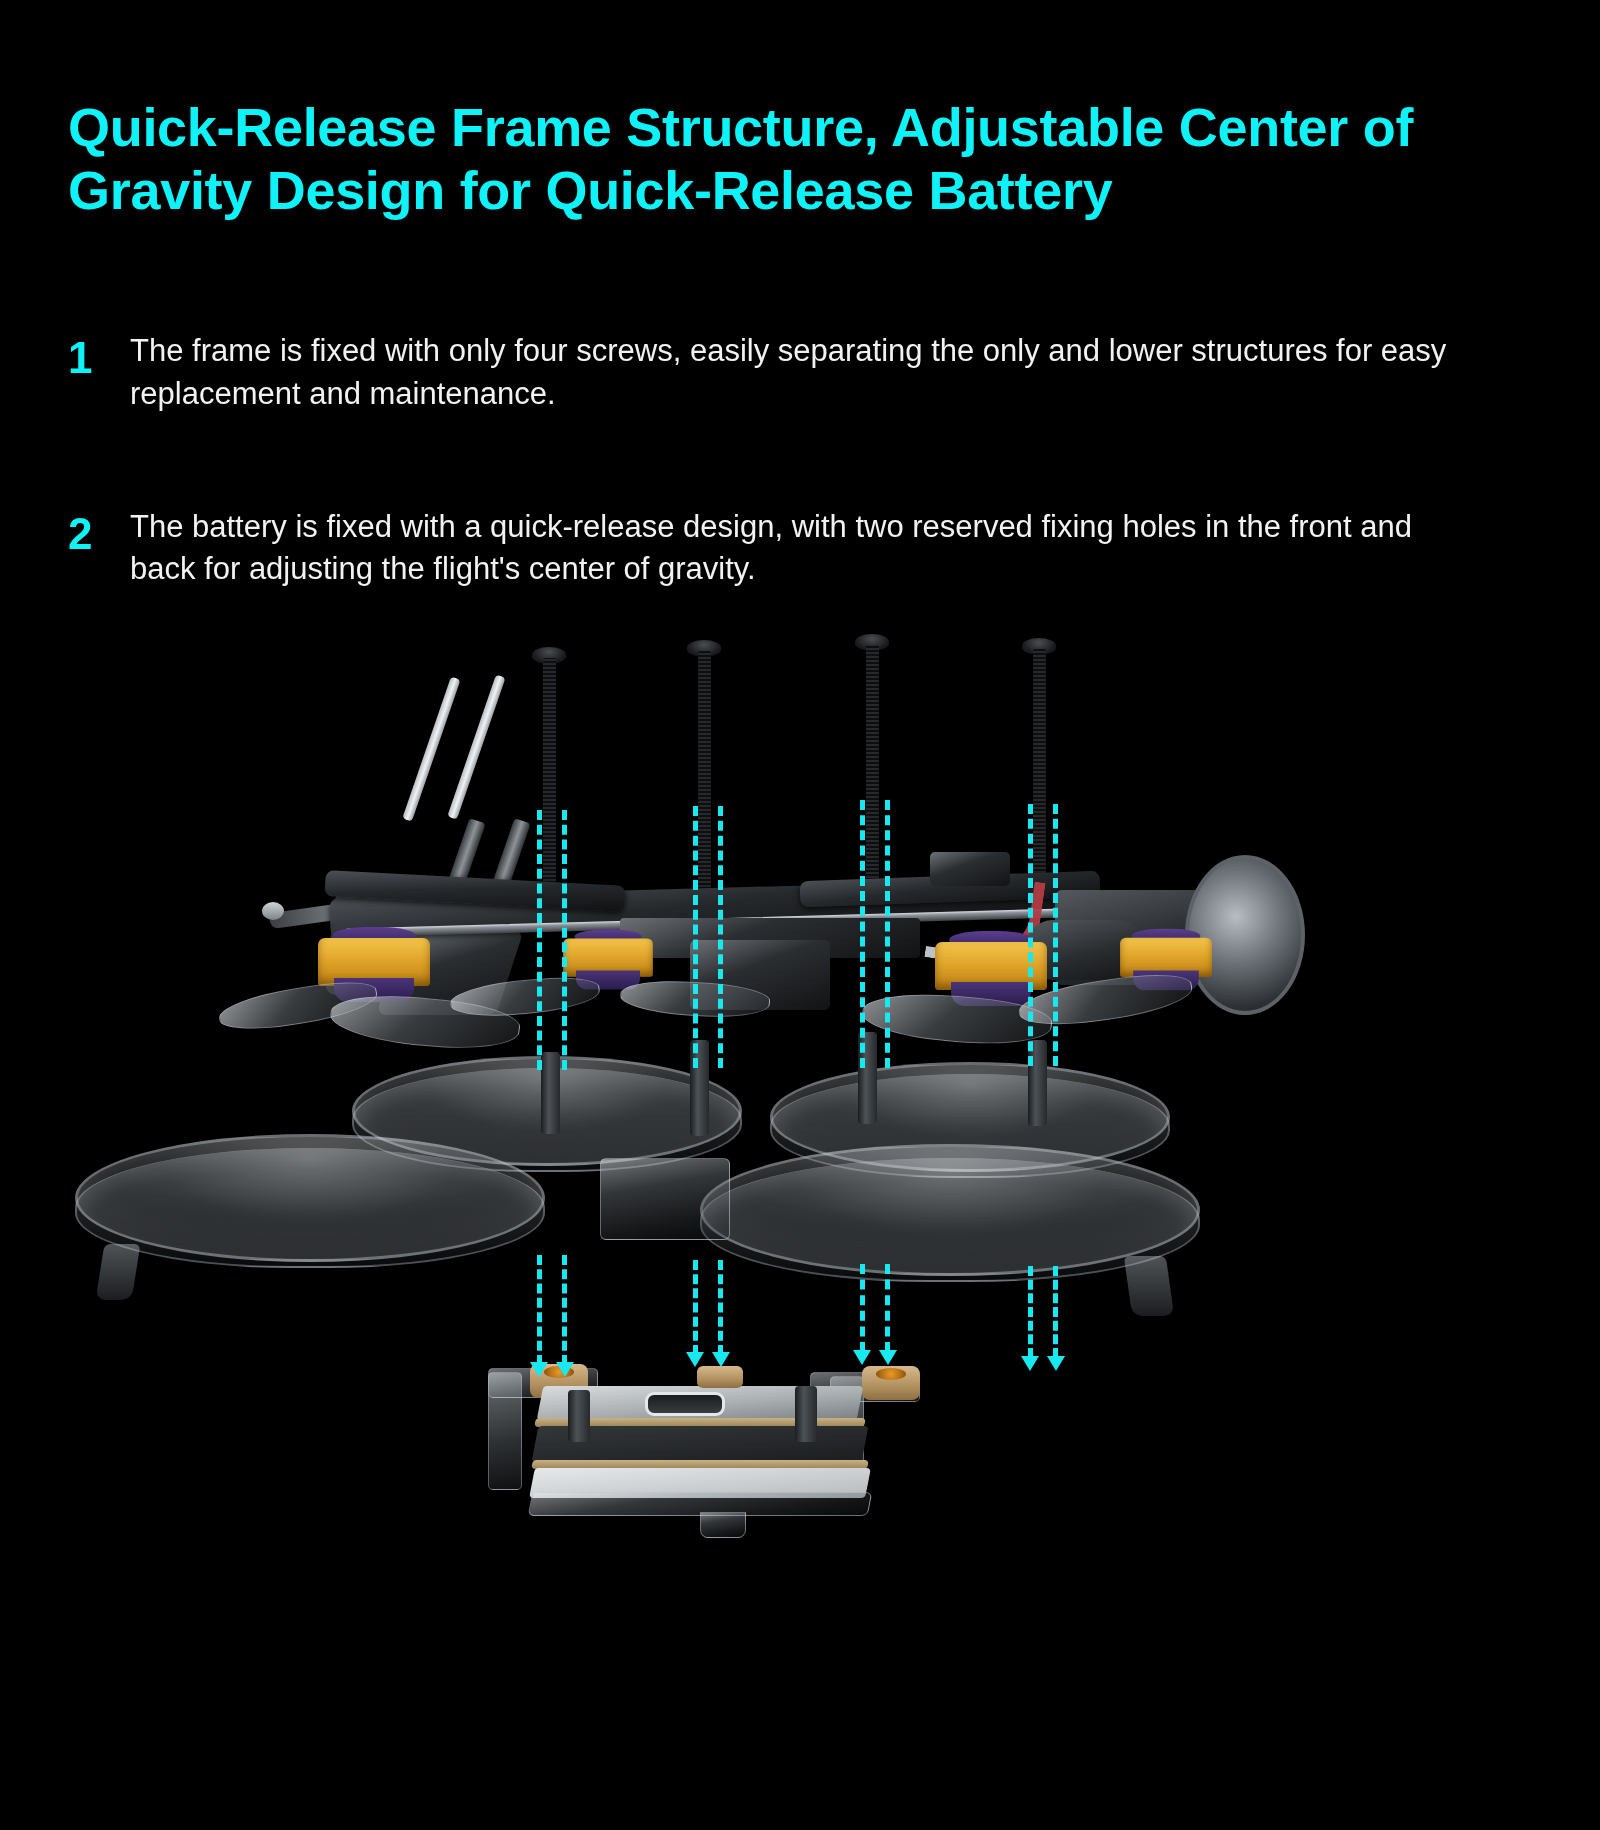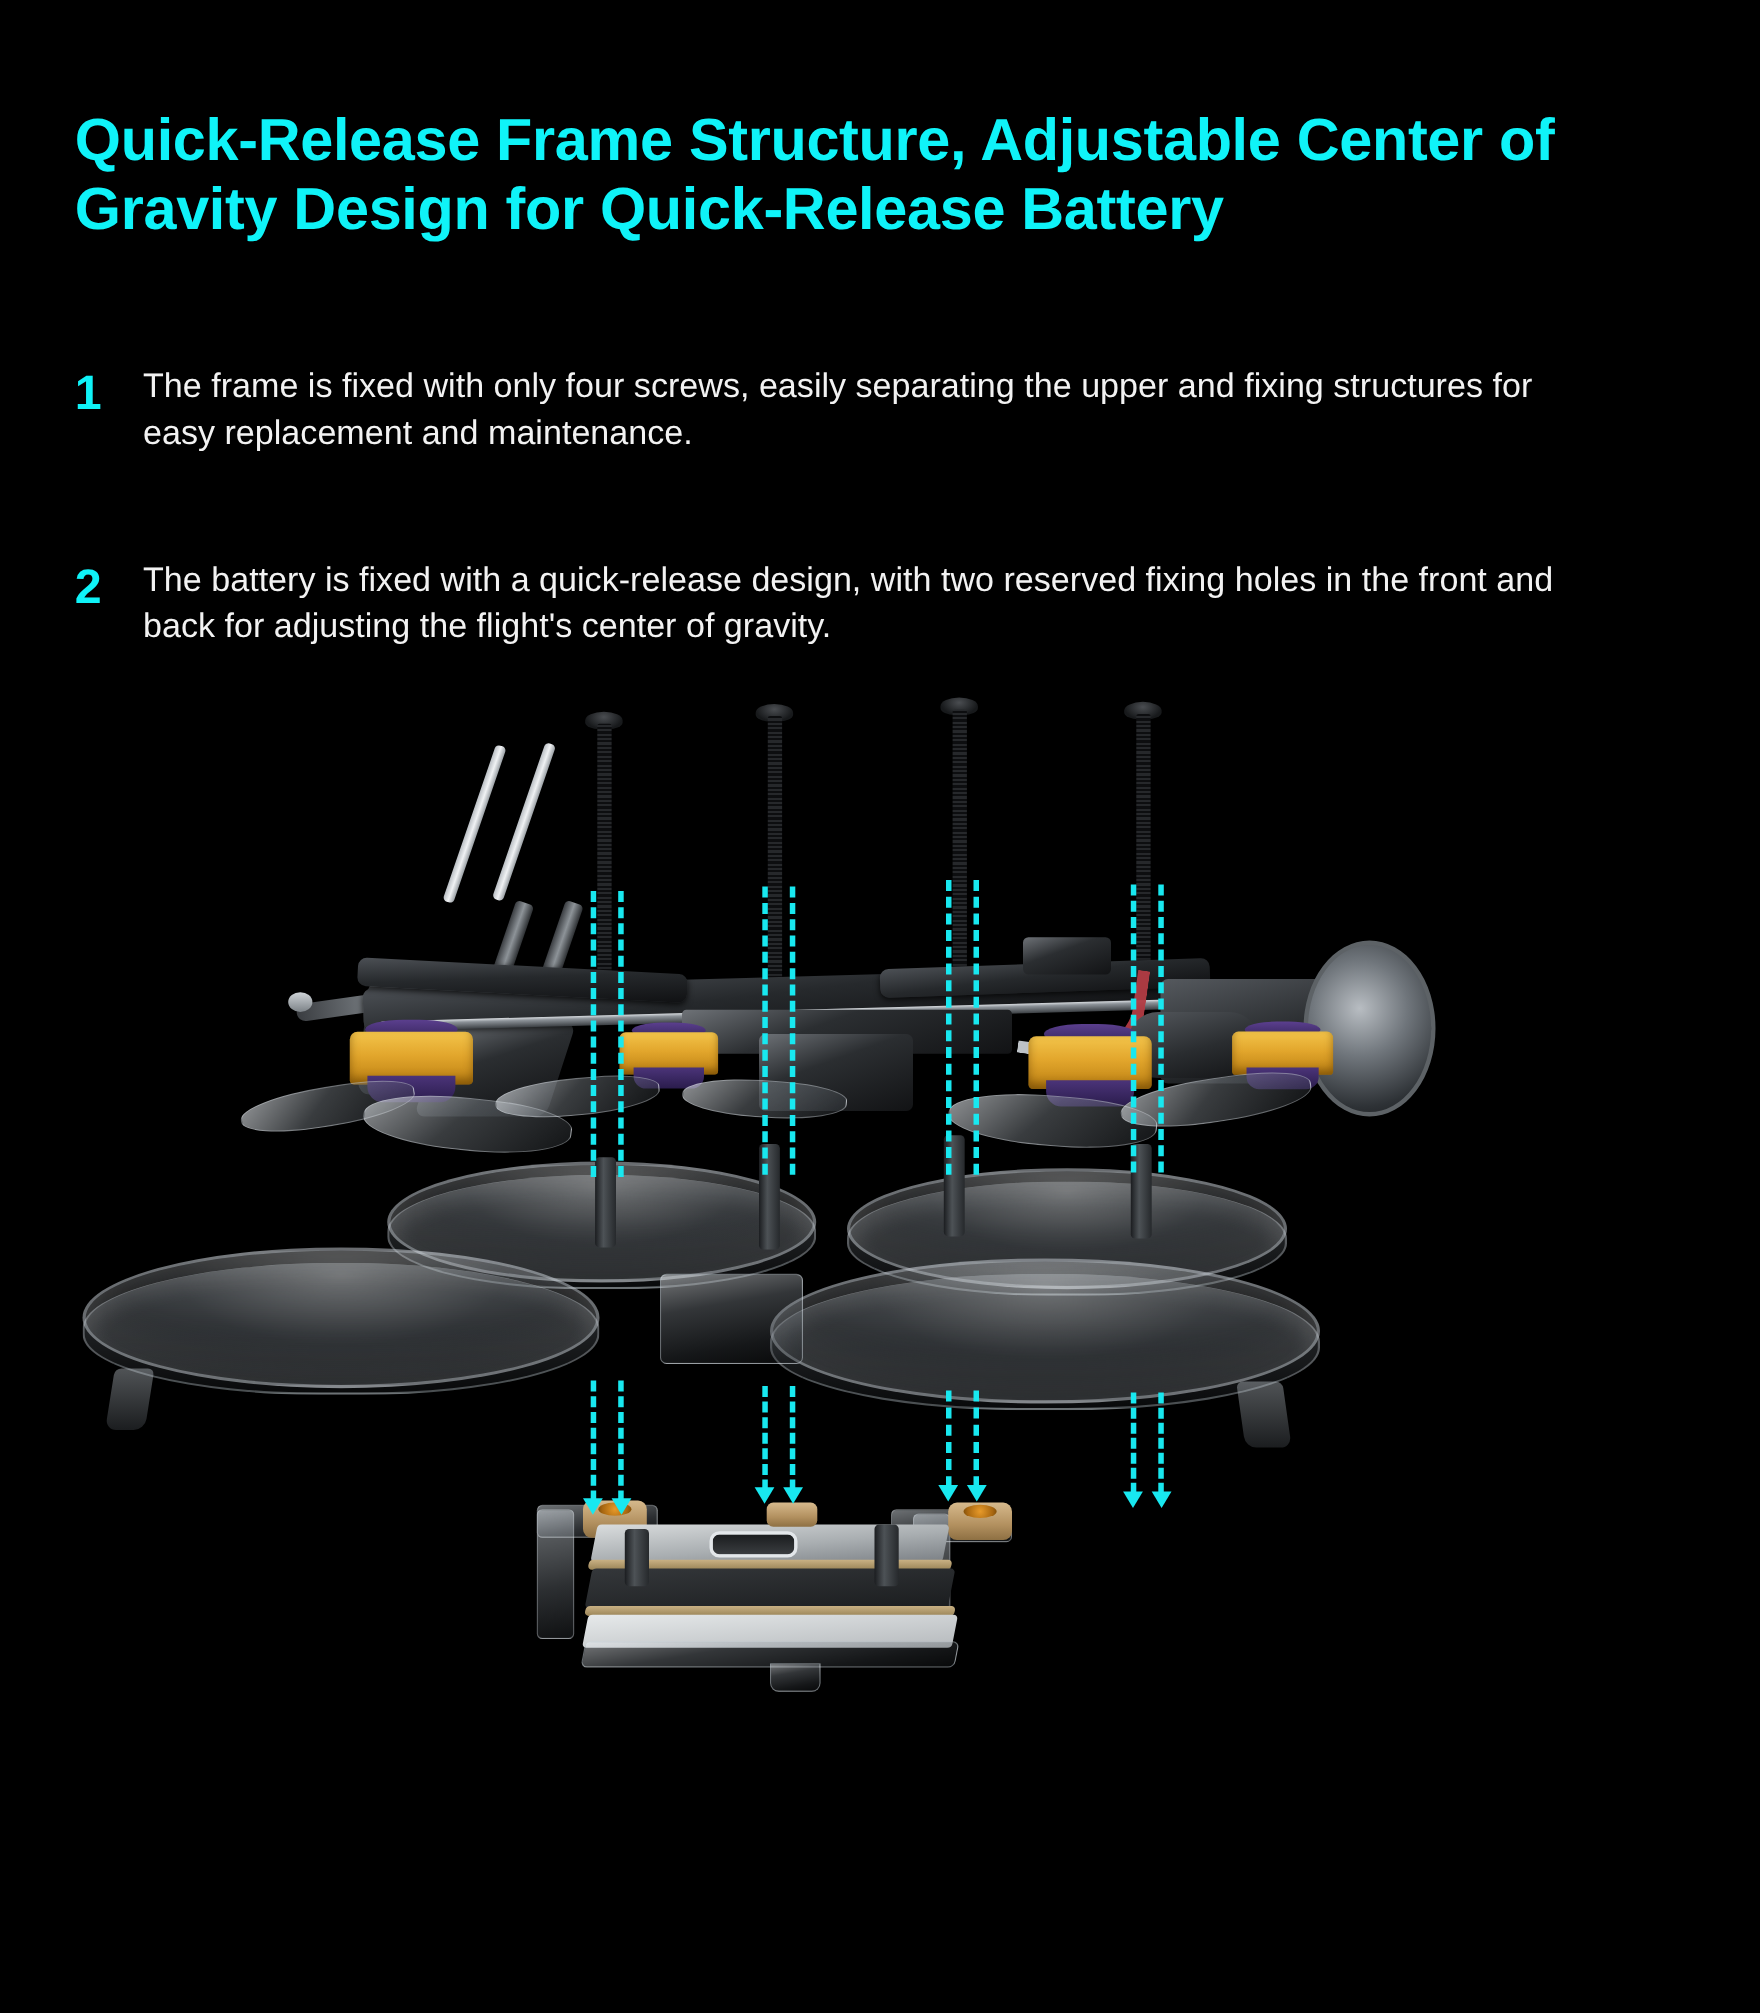--- a/index.html
+++ b/index.html
@@ -236,21 +236,21 @@
 </style>
 </head>
 <body>
 
 <h1 class="page-title">Quick-Release Frame Structure, Adjustable Center of Gravity Design for Quick-Release Battery</h1>
 
 <div class="feature-list">
 
   <div class="feature-item">
     <div class="feature-num">1</div>
-    <div class="feature-text">The frame is fixed with only four screws, easily separating the upper and fixing structures for easy replacement and maintenance.</div>
+    <div class="feature-text">The frame is fixed with only four screws, easily separating the only and lower structures for easy replacement and maintenance.</div>
   </div>
 
   <div class="feature-item">
     <div class="feature-num">2</div>
     <div class="feature-text">The battery is fixed with a quick-release design, with two reserved fixing holes in the front and back for adjusting the flight's center of gravity.</div>
   </div>
 
 </div>
 
 <div class="diagram">

